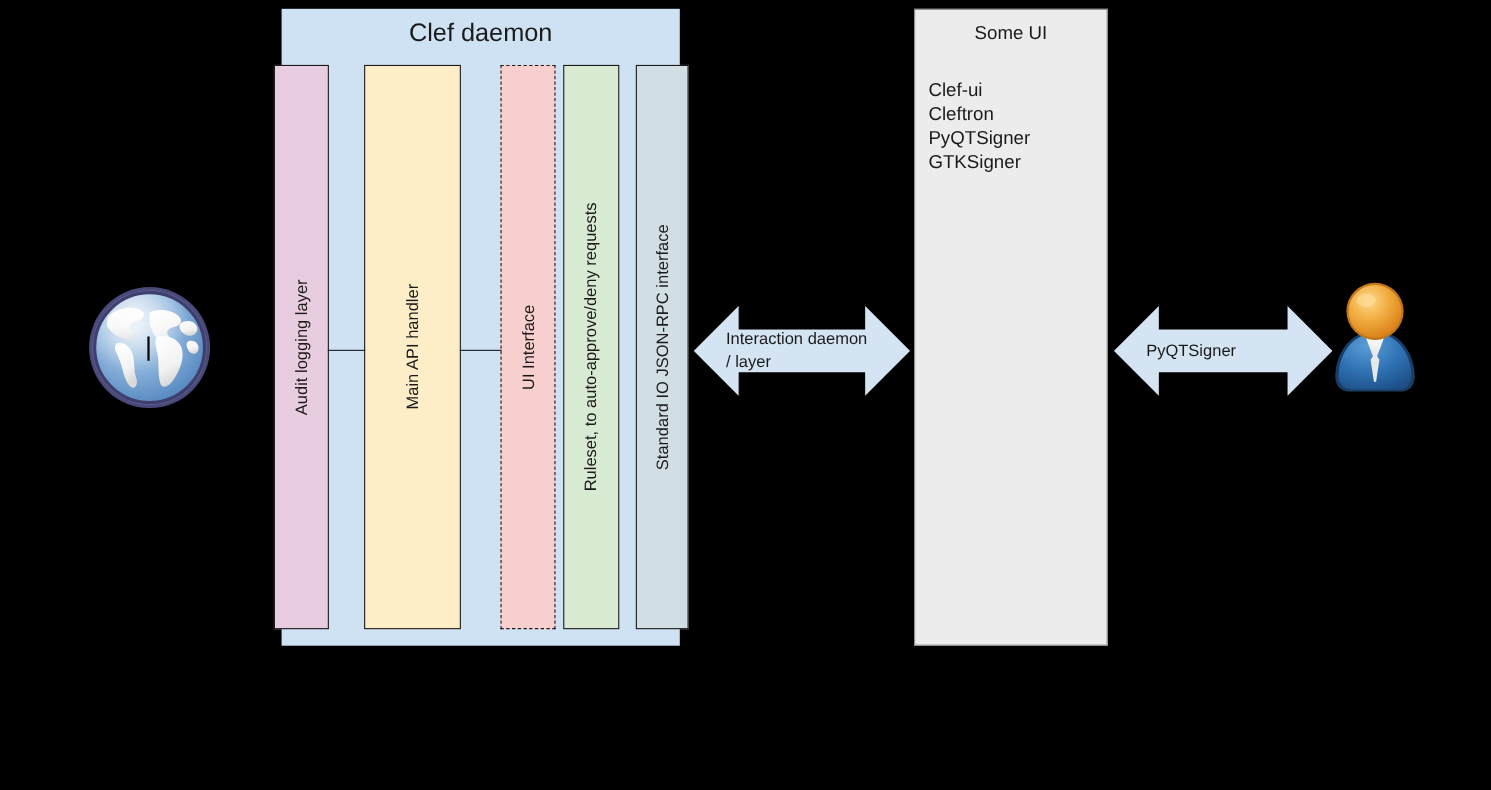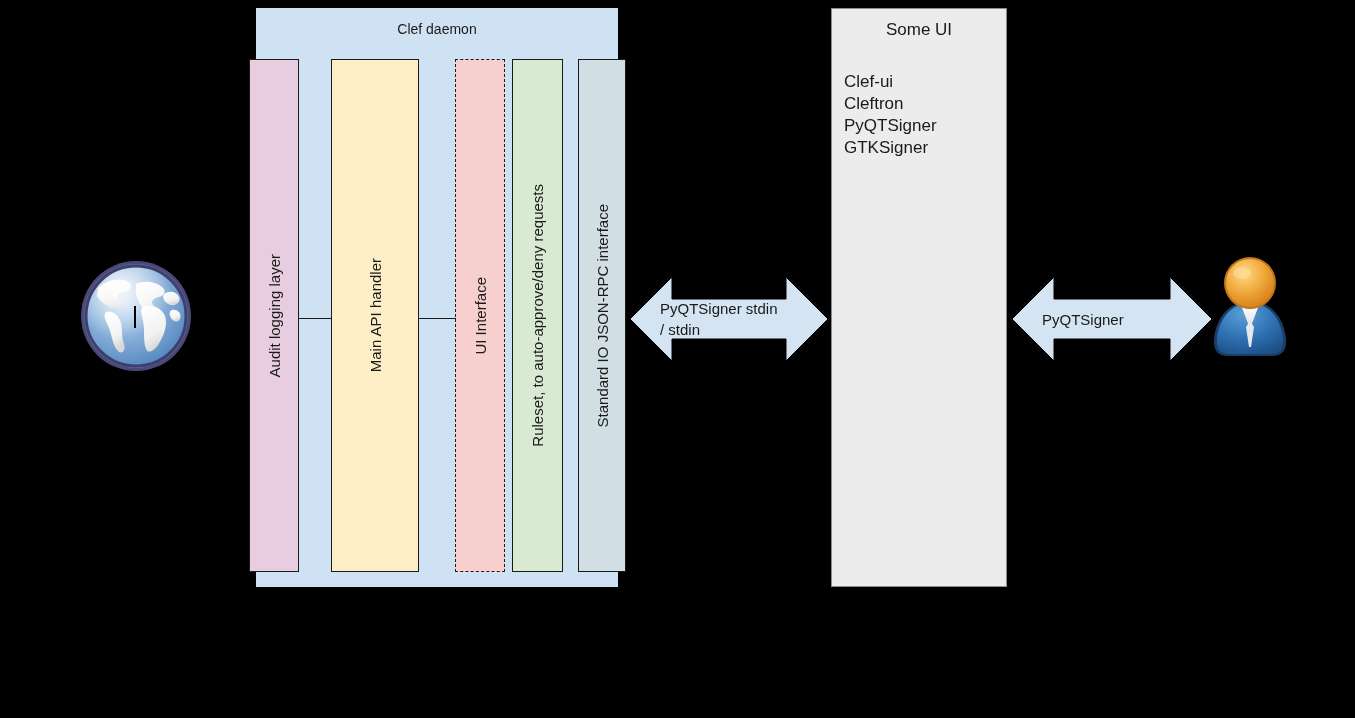--- a/index.html
+++ b/index.html
@@ -24,21 +24,21 @@
     width: 362px;
     height: 579px;
     background: #cfe2f3;
   }
   #clef-title {
     position: absolute;
     left: 0;
     top: 0;
     width: 362px;
     text-align: center;
-    font-size: 14px;
+    font-size: 23px;
     color: #1a1a1a;
     line-height: 42px;
   }
 
   
   .vbox {
     position: absolute;
     top: 59px;
     height: 513px;
     border: 1px solid #1a1a1a;
@@ -213,22 +213,22 @@
   </div>
 
   <div class="connector" id="conn-1"></div>
   <div class="connector" id="conn-2"></div>
 
   <div class="darrow" id="arrow-stdio">
     <svg width="198" height="98" viewBox="0 0 198 98">
       <polygon points="0,49 42,7 42,29 156,29 156,7 198,49 156,91 156,69 42,69 42,91" fill="#d4e4f2" stroke="#000000" stroke-width="1"></polygon>
     </svg>
     <div class="alabel">
-      <div>PyQTSigner stdin</div>
-      <div>/ stdin</div>
+      <div>Interaction daemon</div>
+      <div>/ layer</div>
     </div>
   </div>
 
   <div id="someui-panel">
     <div id="someui-title">Some UI</div>
     <div id="someui-list">
       <div>Clef-ui</div>
       <div>Cleftron</div>
       <div>PyQTSigner</div>
       <div>GTKSigner</div>

